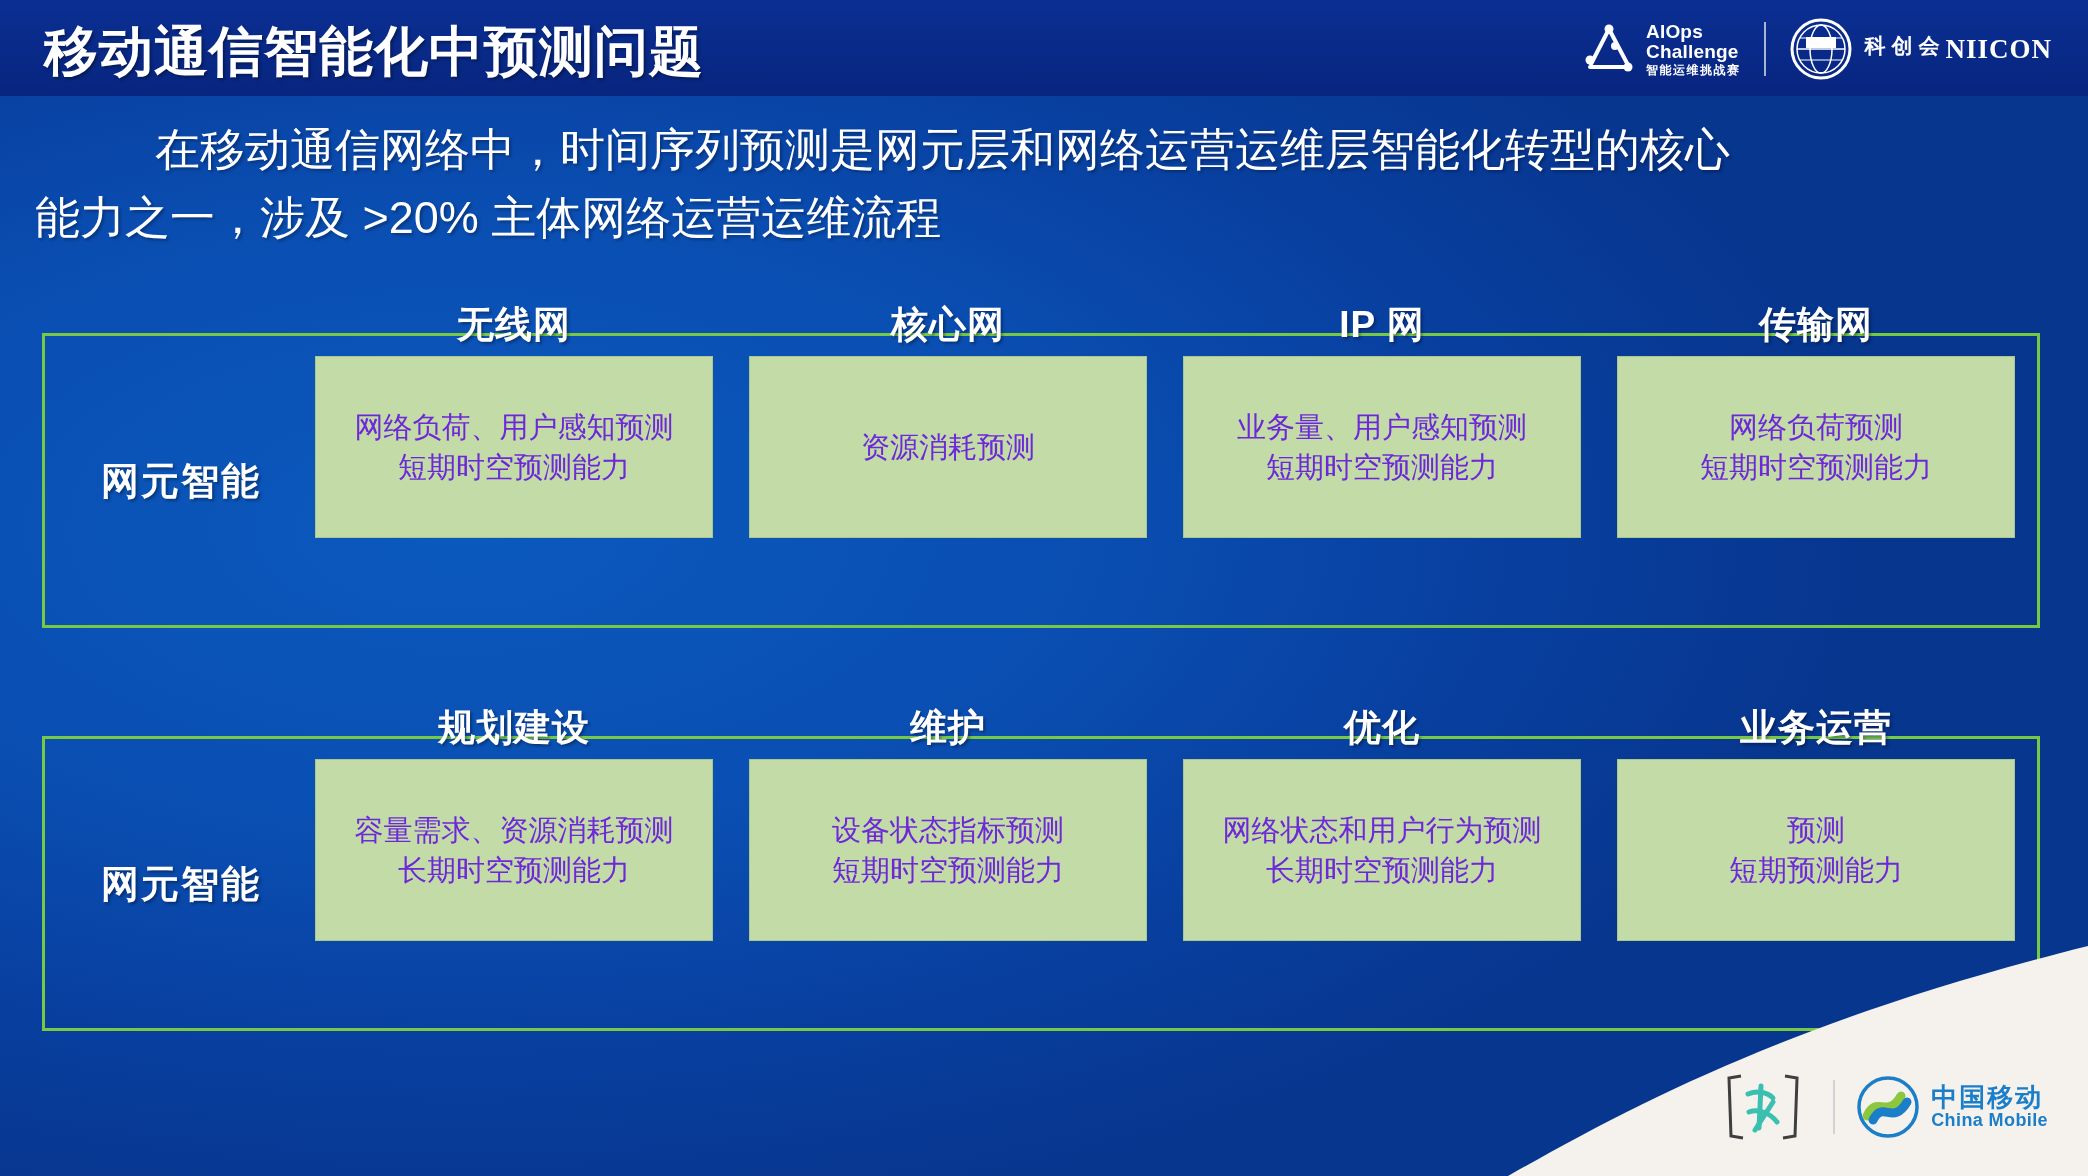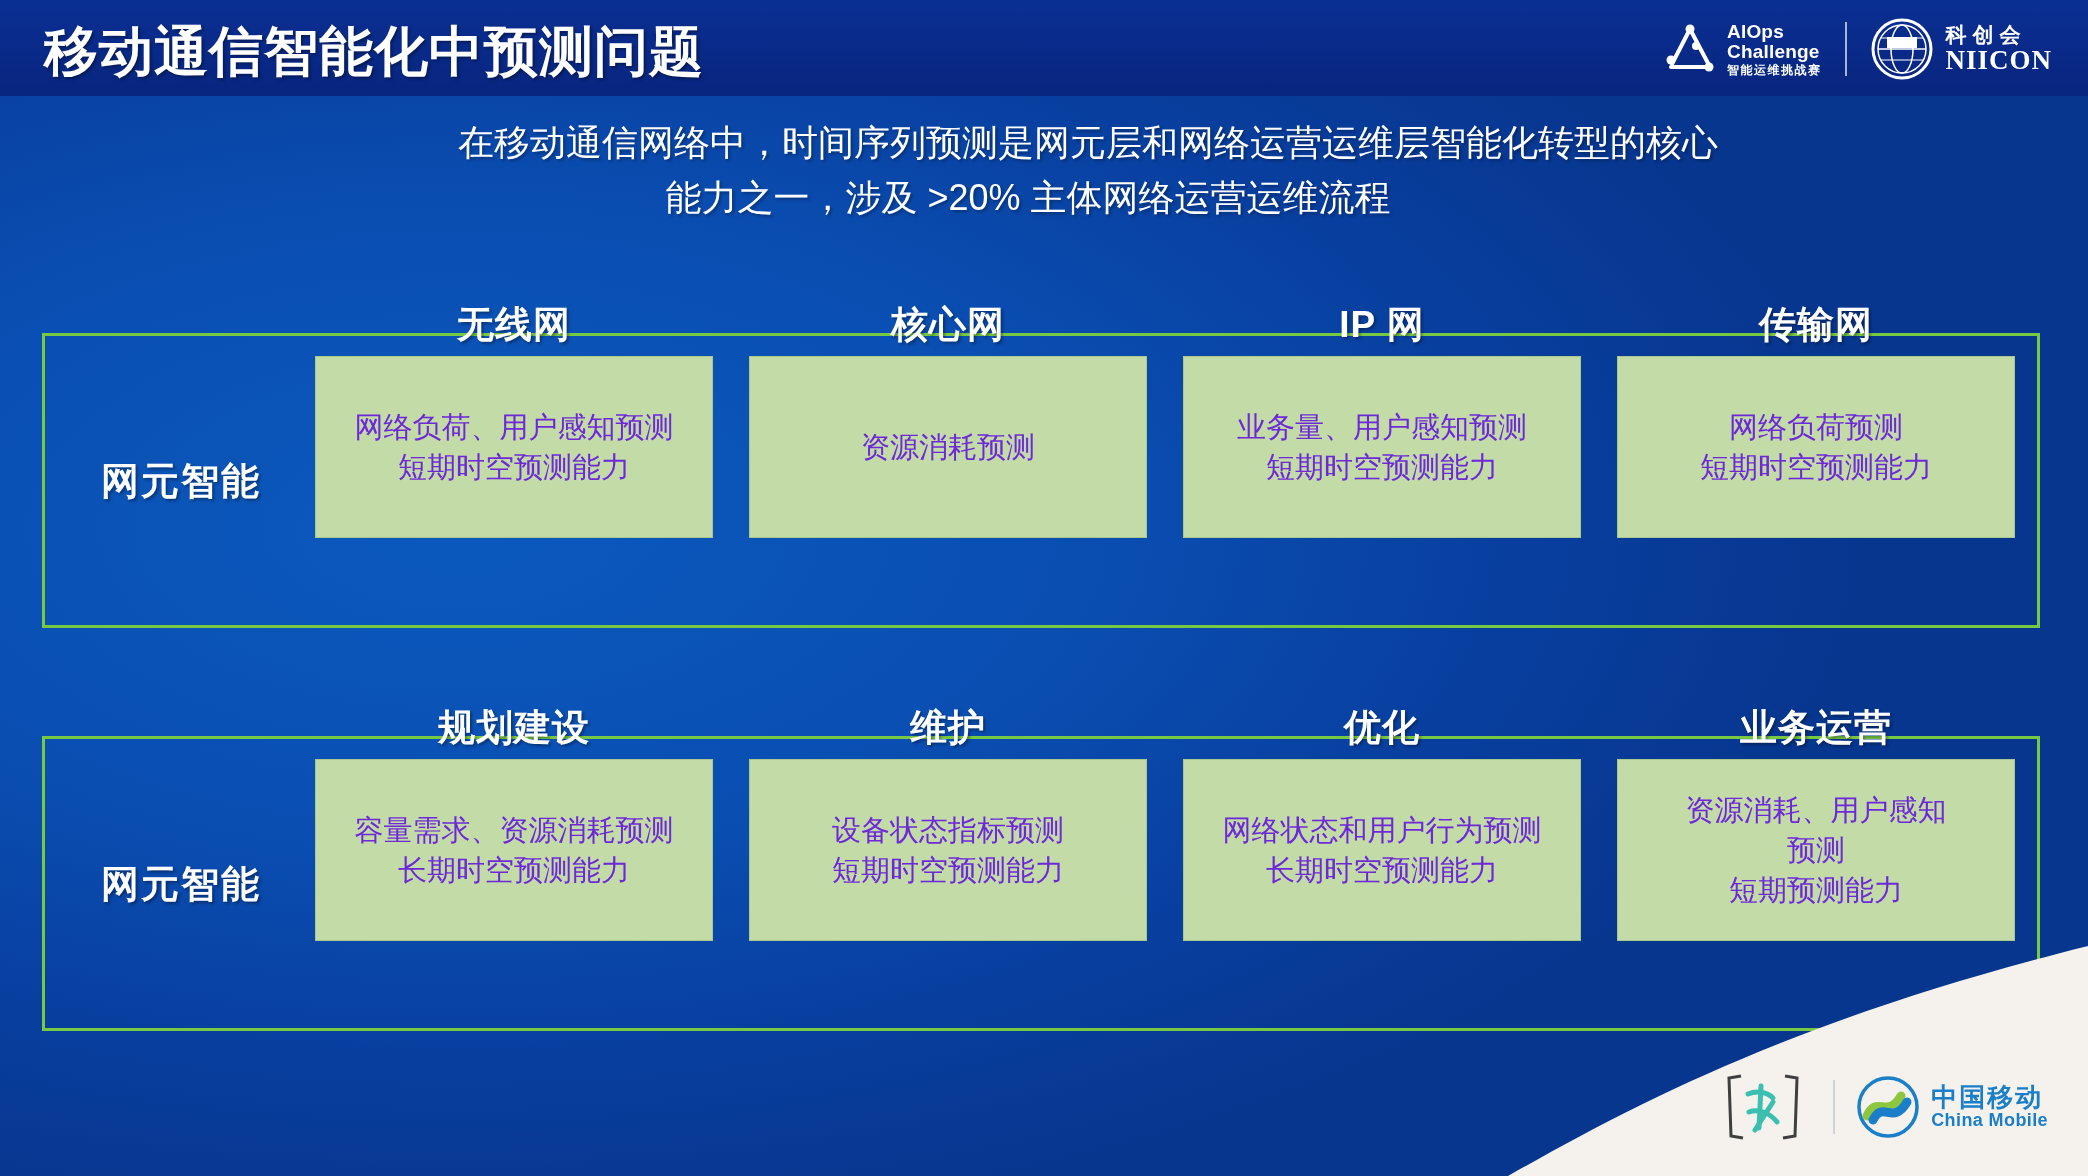--- a/index.html
+++ b/index.html
@@ -33,30 +33,29 @@
   }
   .logo-aiops{display:flex;align-items:center;gap:10px;}
   .aiops-mark{width:54px;height:50px;}
   .aiops-text{display:flex;flex-direction:column;line-height:1.04;color:#fff;}
   .aiops-l1{font-size:19px;font-weight:bold;letter-spacing:.2px;}
   .aiops-l2{font-size:19px;font-weight:bold;letter-spacing:.2px;}
   .aiops-l3{font-size:12px;font-weight:bold;letter-spacing:1.5px;margin-top:2px;}
   .logo-sep{width:2px;height:54px;background:rgba(255,255,255,.65);}
   .logo-niicon{display:flex;align-items:center;gap:12px;}
   .globe{width:62px;height:62px;}
-  .niicon-text{display:flex;flex-direction:column;line-height:1.05;color:#fff;}
+  .niicon-text{display:flex;flex-direction:row;line-height:1.05;color:#fff;}
   .niicon-cn{font-size:21px;font-weight:bold;letter-spacing:6px;font-family:"Liberation Serif","DejaVu Serif",serif;}
   .niicon-en{font-size:27px;font-weight:bold;letter-spacing:1px;font-family:"Liberation Serif","DejaVu Serif",serif;}
 
   
   .lead{
-    position:absolute;left:28px;top:116px;width:2000px;
-    color:#ffffff;font-size:36px;line-height:1.52;
+    position:absolute;left:35px;top:116px;width:2000px;
+    color:#ffffff;font-size:45px;line-height:1.52;
     text-shadow:2px 2px 3px rgba(0,0,0,.3);
-    text-align:center;
   }
   .lead .ln1{display:block;text-indent:120px;}
   .lead .ln2{display:block;}
 
   
   .panel{
     position:absolute;left:42px;width:1998px;
     border:3px solid #77c943;
     box-sizing:border-box;
   }
@@ -246,21 +245,20 @@
               <span>网络状态和用户行为预测</span>
               <span>长期时空预测能力</span>
             </div>
           </div>
         </div>
 
         <div class="cardwrap">
           <div class="card-head">业务运营</div>
           <div class="card-body">
             <div>
-              <span>资源消耗、用户感知</span>
               <span>预测</span>
               <span>短期预测能力</span>
             </div>
           </div>
         </div>
 
       </div>
     </div>
   </div>
 

